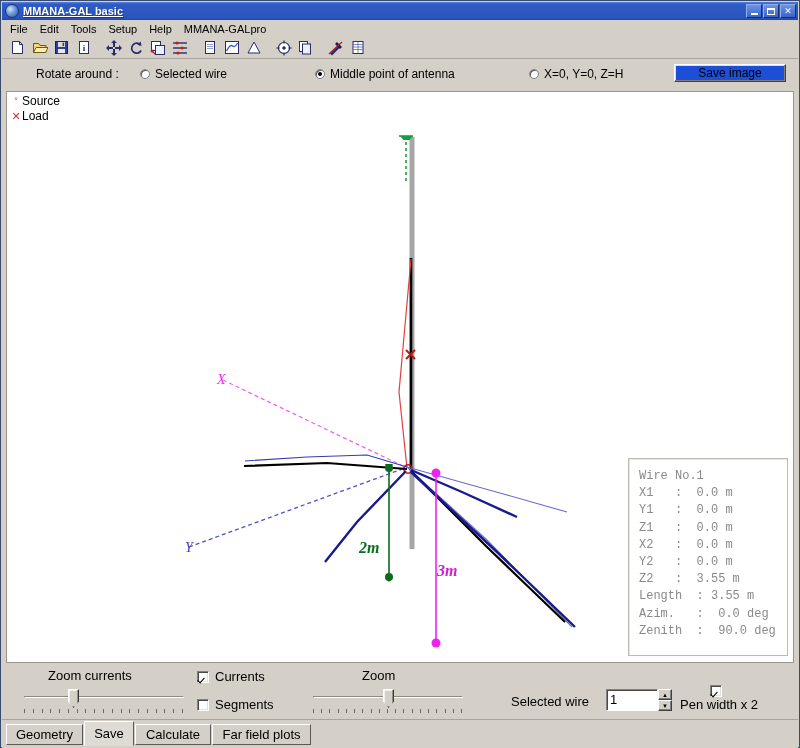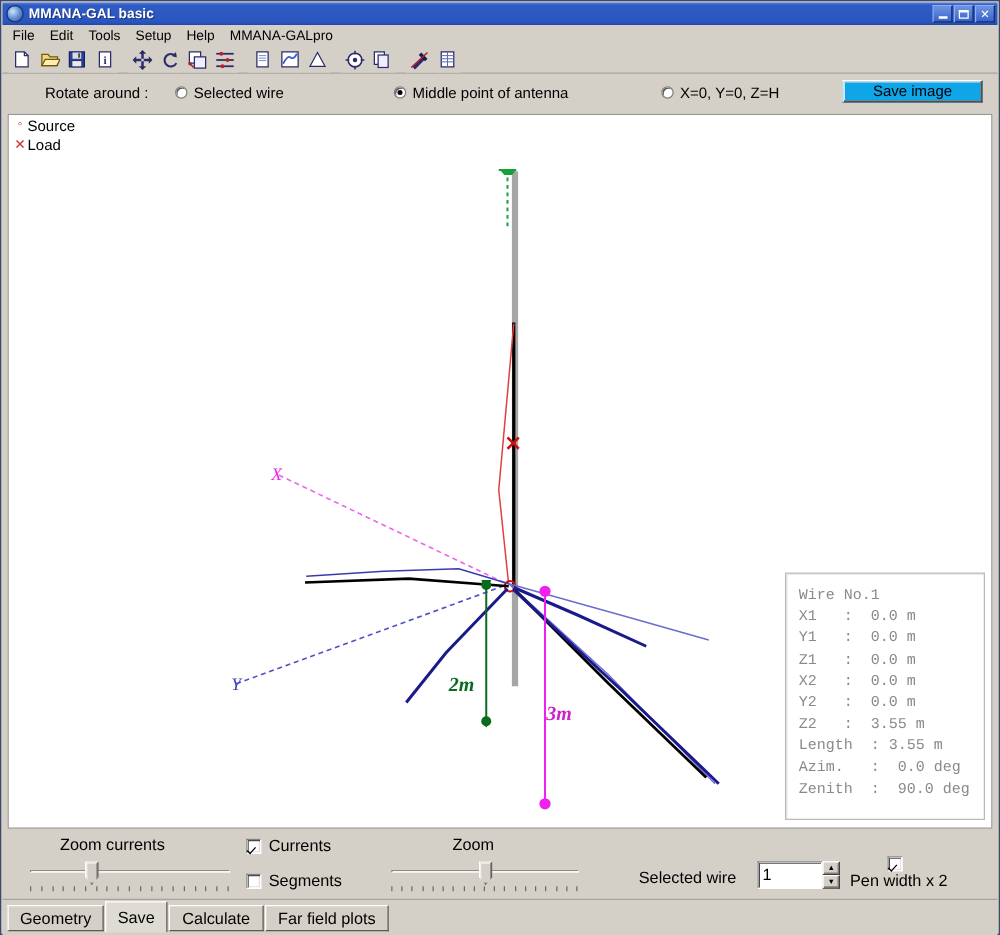--- a/index.html
+++ b/index.html
@@ -27,20 +27,21 @@
   #titlebar .tb-icon {
     width: 14px; height: 14px; border-radius: 7px;
     background: radial-gradient(circle at 35% 35%, #cfe2ff 0%, #6d97d8 45%, #2a4f97 100%);
     border: 1px solid #17356e;
     margin-right: 4px; flex: 0 0 auto;
   }
   #titlebar .tb-title {
     color: #ffffff; font-size: 11px; font-weight: bold;
     letter-spacing: 0px; white-space: nowrap;
     text-shadow: 1px 1px 0 rgba(0,0,0,.35);
+    text-decoration: underline;
   }
   #titlebar .tb-spacer { flex: 1 1 auto; }
   .tb-btn {
     width: 16px; height: 14px; margin-left: 1px;
     background: linear-gradient(to bottom,#6f94e4,#3a63c9);
     border: 1px solid; border-color: #8fb0ef #14306c #14306c #8fb0ef;
     display: flex; align-items: center; justify-content: center;
     color: #fff; font-size: 9px; line-height: 1; font-family: "Liberation Sans", sans-serif;
   }
   .tb-btn .glyph { display:block; }
@@ -89,21 +90,21 @@
     box-shadow: inset -1px -1px 0 #ffffff, inset 1px 1px 0 #5a5a5a;
     margin-right: 5px; flex: 0 0 auto; position: relative;
   }
   .radio.on::after {
     content: ""; position: absolute; left: 2px; top: 2px;
     width: 4px; height: 4px; border-radius: 50%; background: #000;
   }
   #save-image-btn {
     position: absolute; right: 12px; top: 4px;
     width: 112px; height: 18px;
-    background: #0ea5e9;
+    background: #1d4ed8;
     border: 1px solid; border-color: #ffffff #404040 #404040 #ffffff;
     box-shadow: inset -1px -1px 0 #808080, inset 1px 1px 0 #dfdfdf;
     font-size: 12px; display:flex; align-items:center; justify-content:center;
     font-family: "Liberation Sans", sans-serif;
     text-align: right;
   }
 
   
   #canvas-wrap {
     position: absolute; left: 5px; top: 90px; width: 788px; height: 572px;

